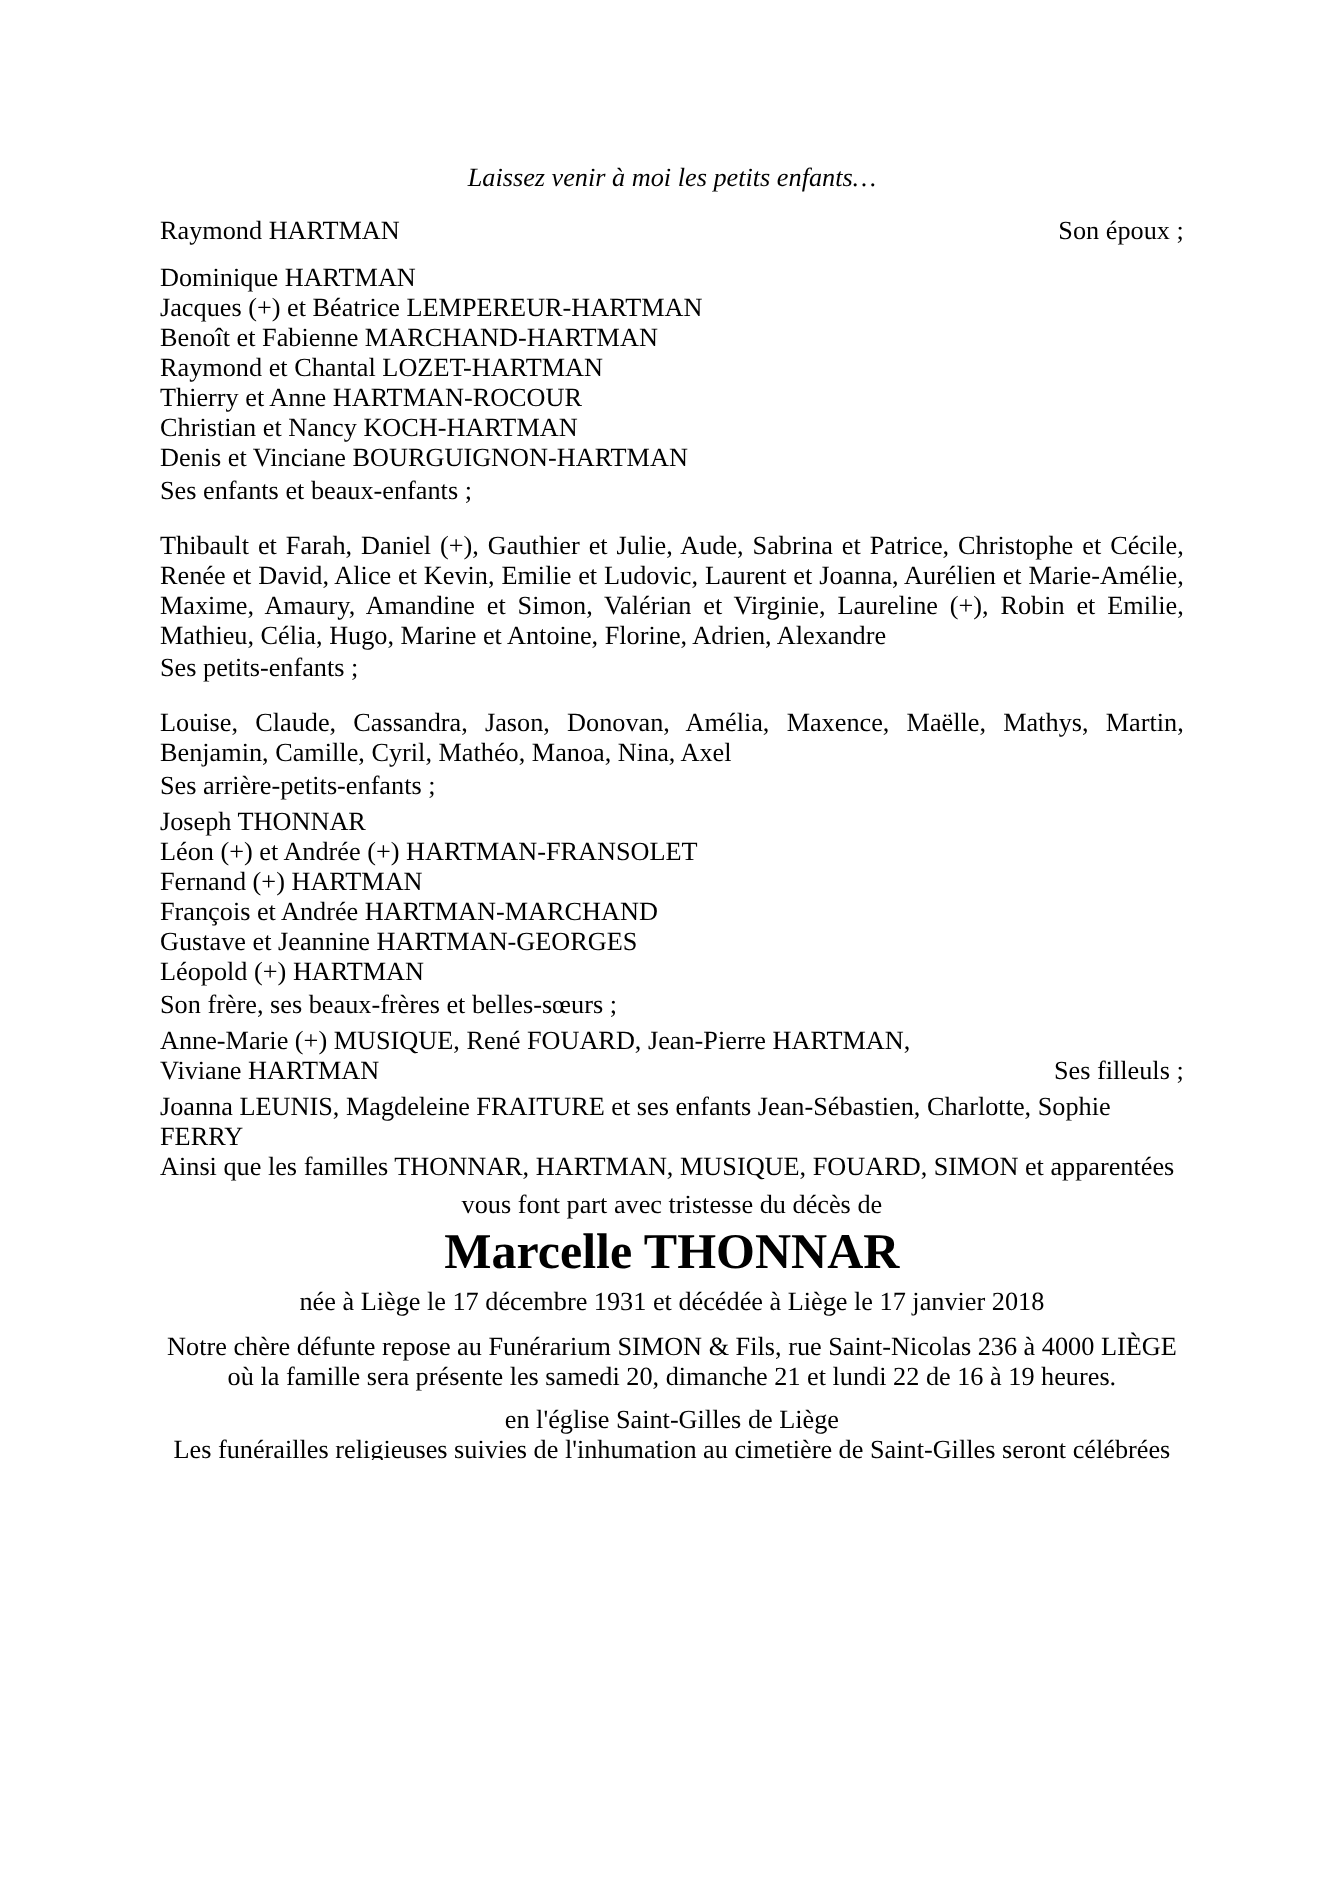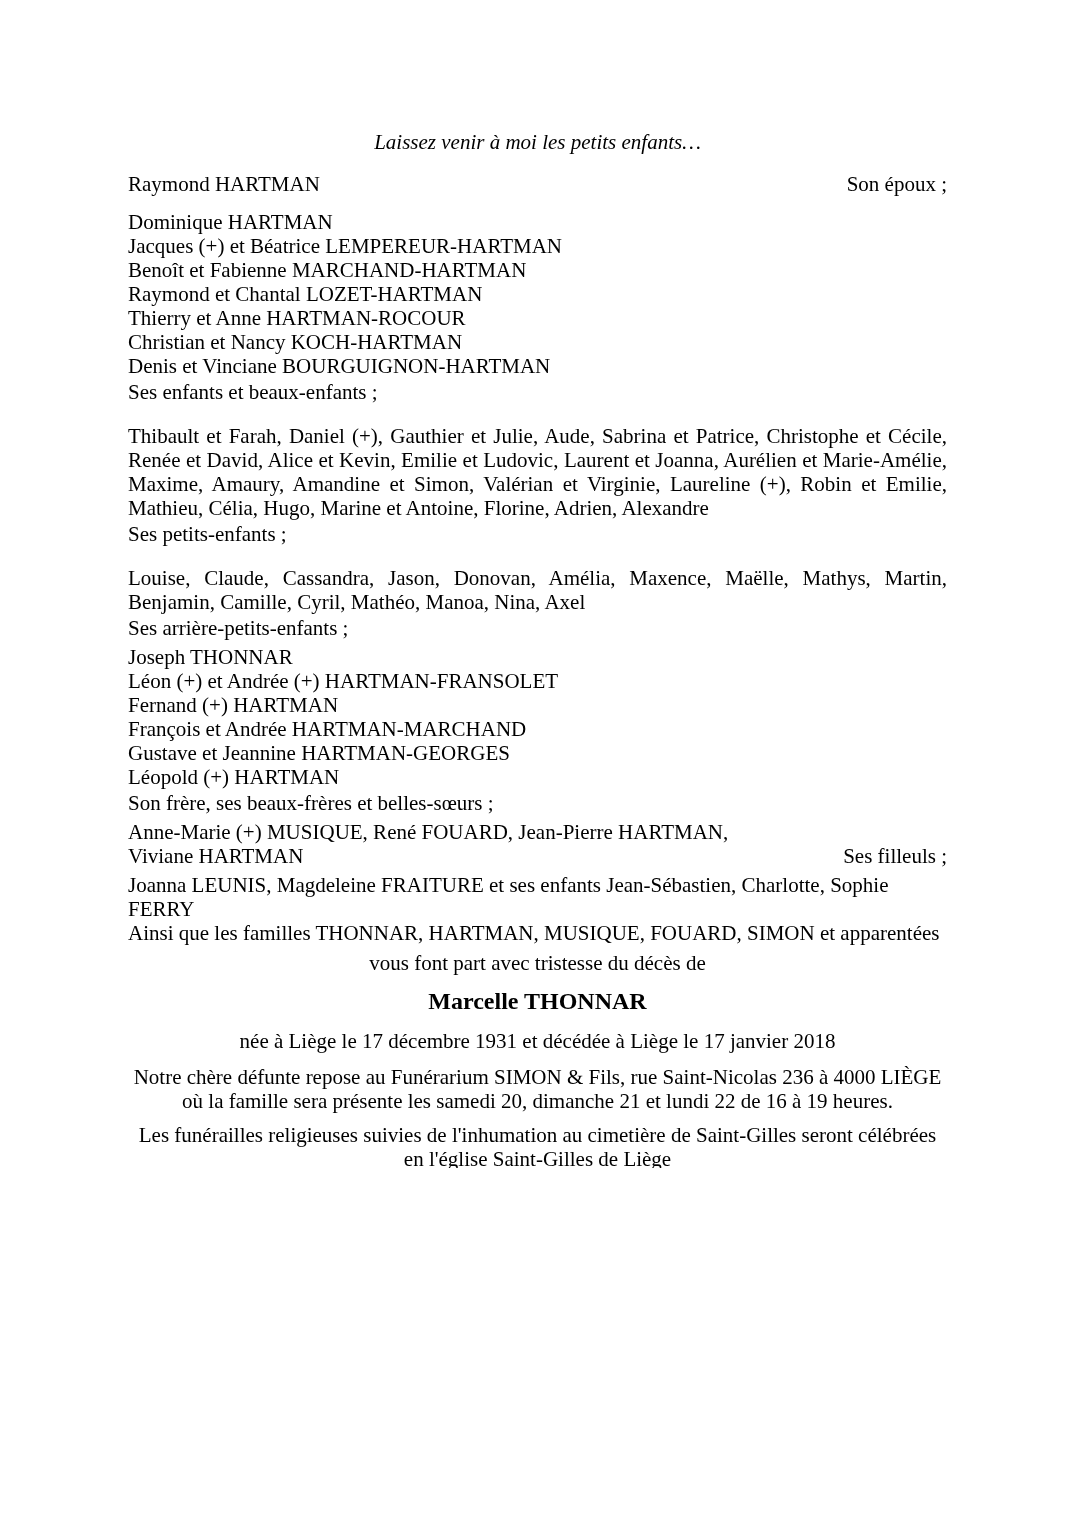--- a/index.html
+++ b/index.html
@@ -34,21 +34,21 @@
   .group { margin-bottom: 5px; }
   .spouse-block { margin-bottom: 14px; }
   .relation {
     margin: 2px 0 2px 0;
   }
   .justified { text-align: justify; margin-top: 20px; }
   .announcement { text-align: center; margin-top: 6px; }
   .deceased-name {
     text-align: center;
     font-weight: bold;
-    font-size: 24px;
+    font-size: 40px;
     line-height: 44px;
     margin-top: 4px;
   }
   .life-dates { text-align: center; margin-top: 6px; }
   .repose-block { text-align: center; margin-top: 12px; }
   .funeral-block { text-align: center; margin-top: 10px; }
   .funeral-date {
     text-align: center;
     font-weight: bold;
     font-size: 25px;
@@ -118,21 +118,21 @@
   <p class="deceased-name">Marcelle THONNAR</p>
 
   <p class="life-dates">née à Liège le 17 décembre 1931 et décédée à Liège le 17 janvier 2018</p>
 
   <div class="repose-block">
     <div>Notre chère défunte repose au Funérarium SIMON &amp; Fils, rue Saint-Nicolas 236 à 4000  LIÈGE</div>
     <div>où la famille sera présente les samedi 20, dimanche 21 et lundi 22 de 16 à 19 heures.</div>
   </div>
 
   <div class="funeral-block">
+    <div>en l'église Saint-Gilles de Liège</div>
     <div>Les funérailles religieuses suivies de l'inhumation au cimetière de Saint-Gilles seront célébrées</div>
-    <div>en l'église Saint-Gilles de Liège</div>
   </div>
 
   <p class="funeral-date">le mardi 23 janvier à 10h15</p>
 
   <p class="closing">Réunion à l'église.</p>
 
 </div>
 
 </body></html>

